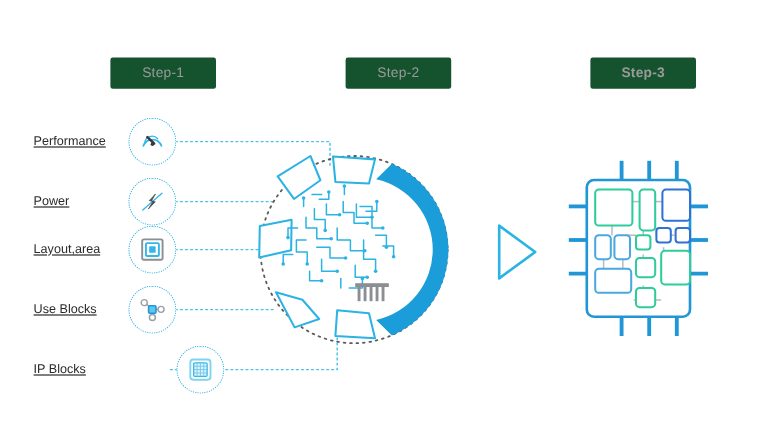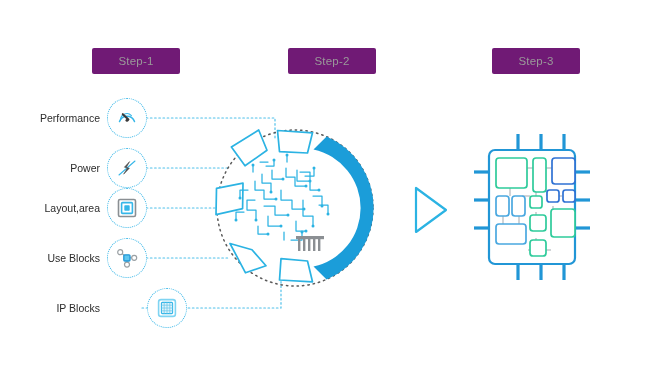--- a/index.html
+++ b/index.html
@@ -9,45 +9,45 @@
     font-family:"Liberation Sans", sans-serif;
     overflow:hidden;
     position:relative;
   }
   #stage{position:absolute;left:0;top:0;width:650px;height:372px;}
 
   
   .step-chip{
     position:absolute;
     height:26px;
-    background:#701a75;
+    background:#14532d;
     border-radius:2px;
     display:flex;align-items:center;justify-content:center;
     color:#9a9a9a;
     font-size:11.5px;
     letter-spacing:.2px;
     user-select:none;
   }
   #step1{left:92px;top:48px;width:88px;}
   #step2{left:288px;top:48px;width:88px;}
-  #step3{left:492px;top:48px;width:88px;}
+  #step3{left:492px;top:48px;width:88px;font-weight:bold;}
 
   
   .feature{
     position:absolute;
     display:flex;align-items:center;
     height:40px;
   }
   .feature .flabel{
     color:#2b2b2b;
     font-size:10.5px;
     white-space:nowrap;
-    text-align:right;
     width:72px;
     padding-right:7px;
+    text-decoration:underline;
   }
   .feature .fbubble{
     width:38px;height:38px;border-radius:50%;
     border:1.4px dotted #35b6e8;
     display:flex;align-items:center;justify-content:center;
     background:#fff;
     flex:0 0 auto;
   }
   #f-performance{left:28px;top:98px;}
   #f-power{left:28px;top:148px;}

